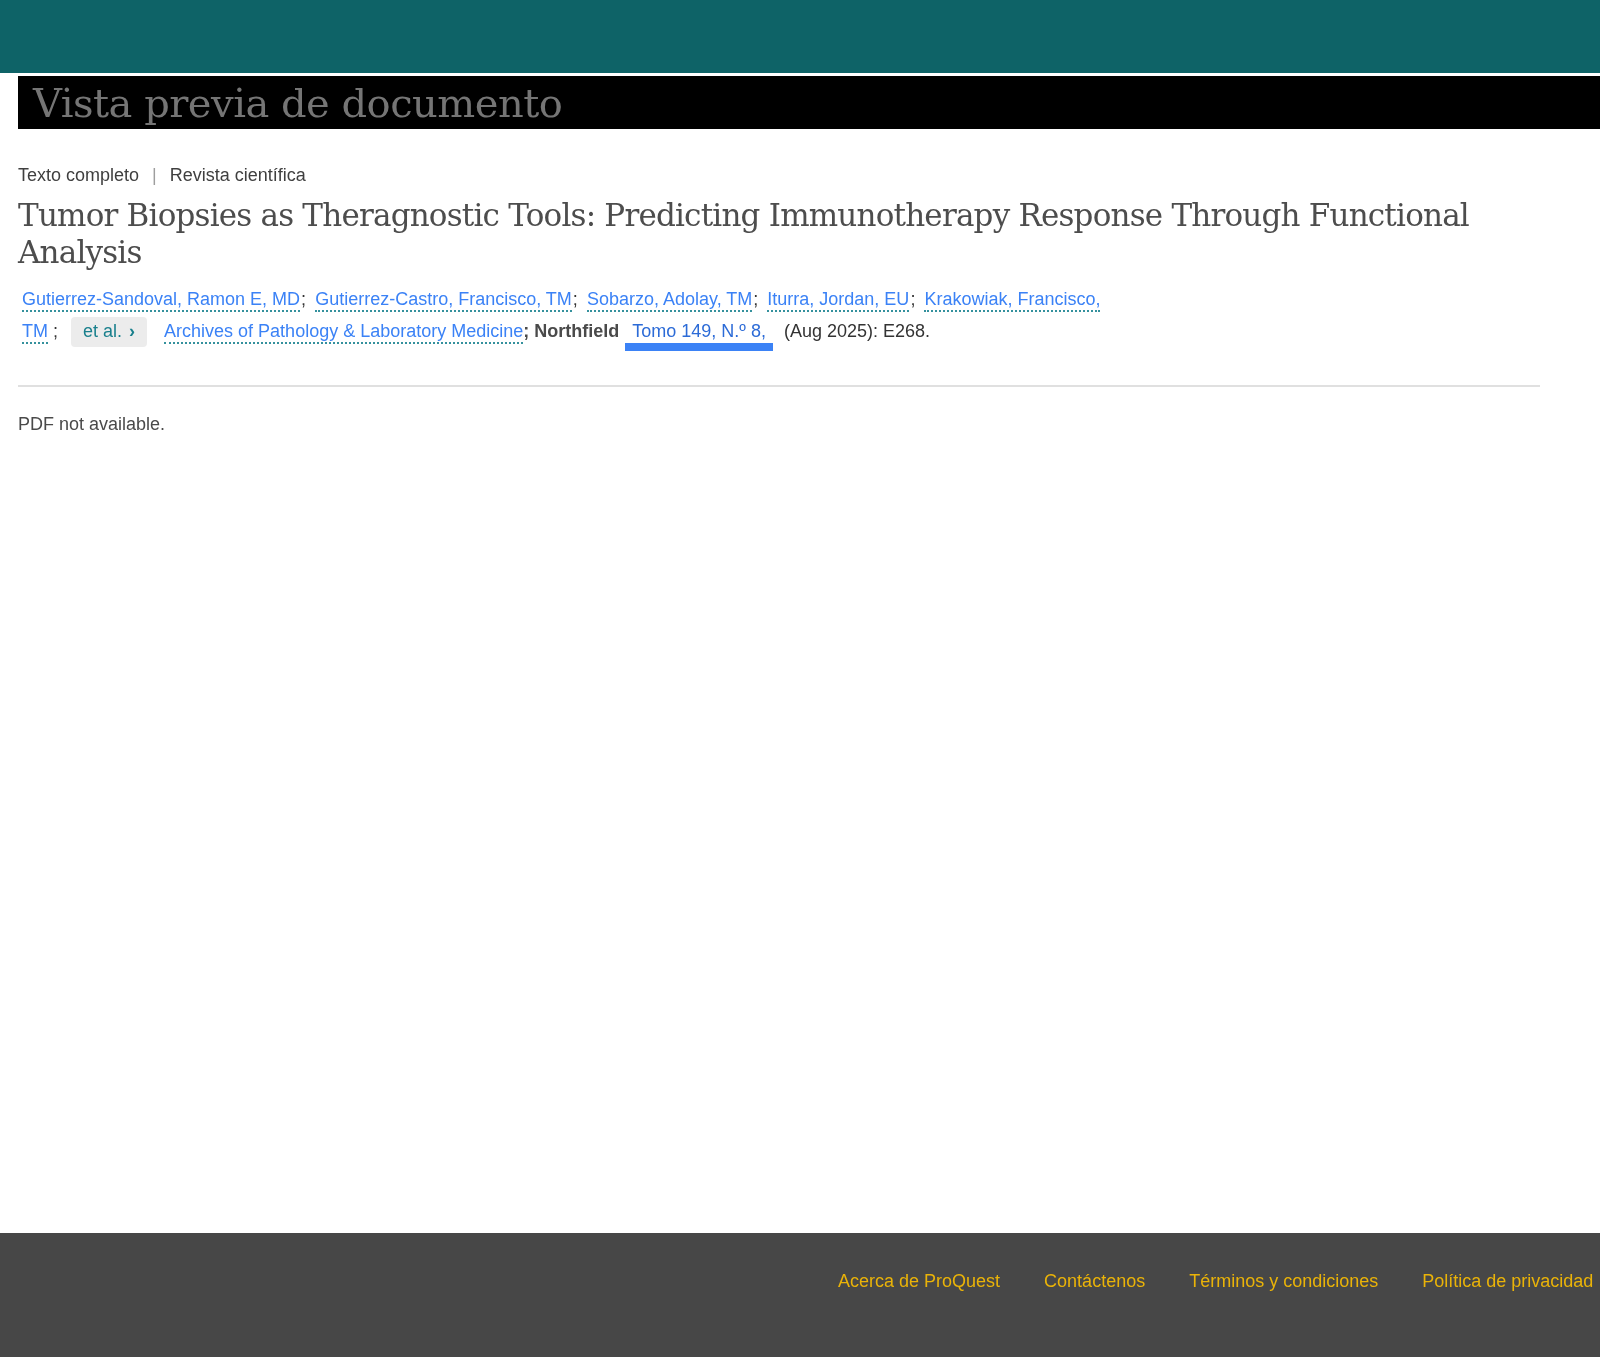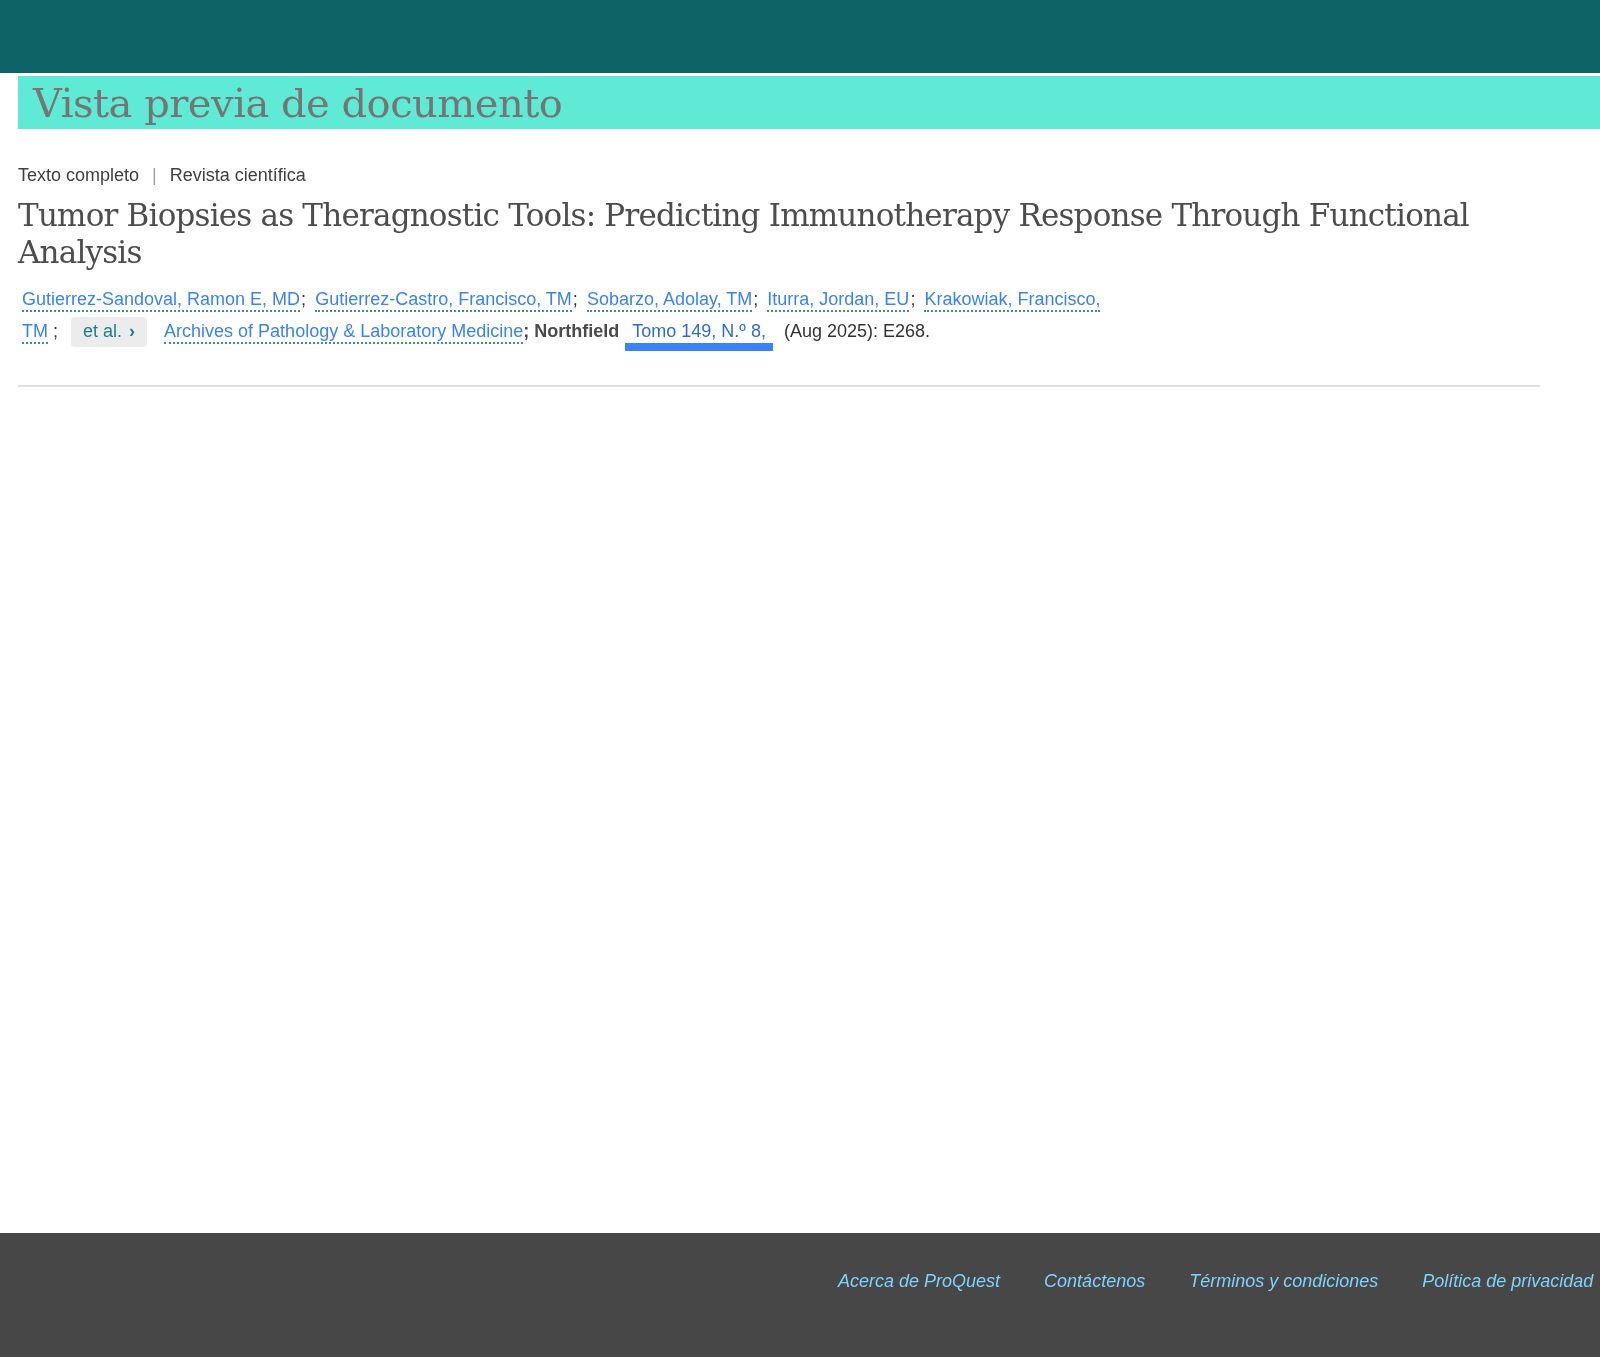--- a/index.html
+++ b/index.html
@@ -9,21 +9,21 @@
   
   .top-bar {
     width: 1600px; height: 73px;
     background: #0e6367;
   }
 
   
   .title-bar {
     margin: 3px 0 0 18px;
     height: 53px;
-    background: #5eead4;
+    background: #000000;
     display: flex; align-items: center;
     padding-left: 15px;
   }
   .title-bar h1 {
     font-family: "DejaVu Serif", serif;
     font-weight: 400;
     font-size: 40px;
     letter-spacing: -0.5px;
     color: #757575;
   }
@@ -113,26 +113,25 @@
     width: 1600px; height: 124px;
     background: #474747;
     overflow: hidden;
   }
   footer nav {
     position: absolute;
     left: 838px; top: 38px;
     white-space: nowrap;
   }
   footer nav a {
-    color: #7dd3fc;
+    color: #eab308;
     text-decoration: none;
     font-size: 18px;
     margin-right: 44px;
     cursor: pointer;
-    font-style: italic;
   }
 </style>
 </head>
 <body>
 
 <div class="page">
 
   <header class="top-bar"></header>
 
   <div class="title-bar">
@@ -152,20 +151,21 @@
 
     <p class="citation">
       <a class="author">Gutierrez-Sandoval, Ramon E, MD</a><span class="sep">;</span><a class="author">Gutierrez-Castro, Francisco, TM</a><span class="sep">;</span><a class="author">Sobarzo, Adolay, TM</a><span class="sep">;</span><a class="author">Iturra, Jordan, EU</a><span class="sep">;</span><a class="author split"><span>Krakowiak, Francisco,</span><br><span>TM</span></a><span class="sep-tight">;</span>
       <span class="etal-pill"><span>et al.</span><span class="chev">›</span></span><a class="journal-link">Archives of Pathology &amp; Laboratory Medicine</a><span class="bold-dark">;</span>
       <span class="bold-dark">Northfield</span><a class="issue-link">Tomo 149, N.º 8,</a>
       <span>(Aug 2025): E268.</span>
     </p>
 
     <hr class="divider">
 
+    <p class="pdf-message">PDF not available.</p>
 
   </main>
 
   <footer>
     <nav>
       <a>Acerca de ProQuest</a><a>Contáctenos</a><a>Términos y condiciones</a><a>Política de privacidad</a>
     </nav>
   </footer>
 
 </div>

